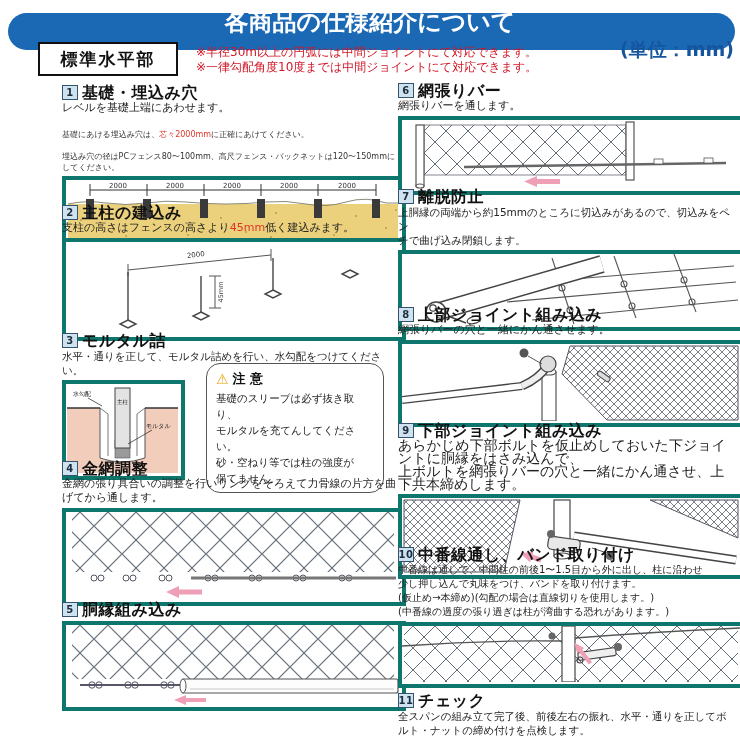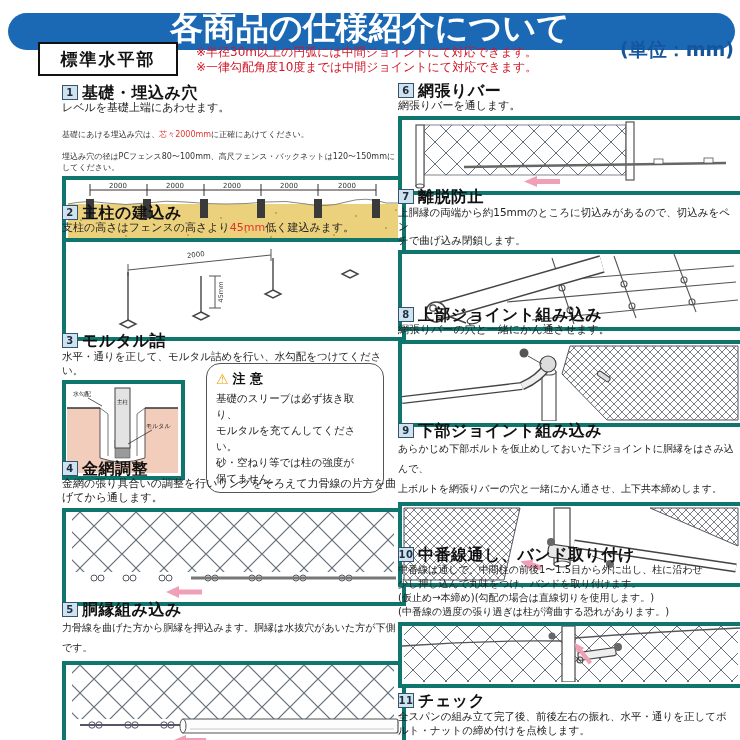--- a/index.html
+++ b/index.html
@@ -1,27 +1,27 @@
 <!DOCTYPE html>
 <html><head>
 <meta charset="utf-8">
 <style>
   html,body{margin:0;padding:0;background:#fff;}
   body{width:740px;height:740px;position:relative;font-family:"DejaVu Sans",sans-serif;color:#222;overflow:hidden;}
   .banner{position:absolute;left:8px;top:13px;right:5px;height:37px;background:#1b69b5;border-radius:19px;}
-  .page-title{position:absolute;left:0;right:0;top:6px;text-align:center;font-size:33px;font-weight:bold;color:#fff;white-space:nowrap;}
+  .page-title{position:absolute;left:0;right:0;top:6px;text-align:center;font-size:24px;font-weight:bold;color:#fff;white-space:nowrap;}
   .label-box{position:absolute;left:38px;top:42px;width:136px;height:30px;border:2px solid #111;background:#fff;display:flex;align-items:center;justify-content:center;font-size:17px;font-weight:bold;letter-spacing:2px;color:#111;}
   .notes{position:absolute;left:196px;top:45px;font-size:12px;line-height:15px;color:#d01525;font-weight:normal;}
   .unit{position:absolute;right:6px;top:37px;font-size:19px;font-weight:bold;color:#15559e;}
   .step{position:absolute;}
   .hd{display:flex;align-items:center;gap:4px;font-size:16px;font-weight:bold;color:#111;letter-spacing:0.5px;line-height:17px;}
   .num{display:inline-flex;width:16px;height:15px;border:1px solid #34546e;background:#cfe2ef;color:#1c2e3e;font-size:10px;font-weight:bold;align-items:center;justify-content:center;flex:none;box-sizing:border-box;}
   .desc{font-size:11px;line-height:14px;margin-top:0;white-space:pre-line;color:#222;}
   .desc.sm{font-size:10.5px;}
-  .desc.xs{font-size:10px;line-height:20px;}
+  .desc.xs{font-size:14px;line-height:13px;}
   .desc.s10{font-size:10px;}
   .fine{font-size:8px;line-height:11px;margin-top:3px;color:#333;white-space:pre-line;}
   .red{color:#e0342b;}
   .dbox{border:4px solid #0f766e;background:#fff;margin-top:3px;position:relative;overflow:hidden;}
   .dbox svg{display:block;}
   .caution{position:absolute;left:144px;top:31px;width:178px;border:1.5px solid #555;border-radius:14px;padding:6px 9px;background:#fff;box-sizing:border-box;}
   .caution .ct{font-size:13px;font-weight:bold;color:#111;display:flex;align-items:center;gap:4px;}
   .caution .warn{color:#e8a000;font-size:14px;font-weight:bold;}
   .caution .cb{font-size:10.5px;line-height:16px;margin-top:2px;white-space:pre-line;}
 </style>
@@ -212,21 +212,20 @@
       </g>
     </svg>
   </div>
 </div>
 
 <div class="step" style="left:62px;top:601px;width:336px;">
   <div class="hd">
     <span class="num">5</span>
     <span>胴縁組み込み</span>
   </div>
-  <div class="desc xs">力骨線を曲げた方から胴縁を押込みます。胴縁は水抜穴があいた方が下側です。</div>
   <div class="dbox" style="width:336px;height:82px;">
     <svg width="334" height="80" viewBox="0 0 334 80">
       <rect x="6" y="0" width="322" height="54" fill="url(#meshL)"></rect>
       <g stroke="#556" stroke-width="1" fill="none">
         <circle cx="26" cy="60" r="3.2"></circle>
           <circle cx="33" cy="60" r="3.2"></circle>
         <circle cx="62" cy="60" r="3.2"></circle>
           <circle cx="69" cy="60" r="3.2"></circle>
         <circle cx="98" cy="60" r="3.2"></circle>
           <circle cx="105" cy="60" r="3.2"></circle>

